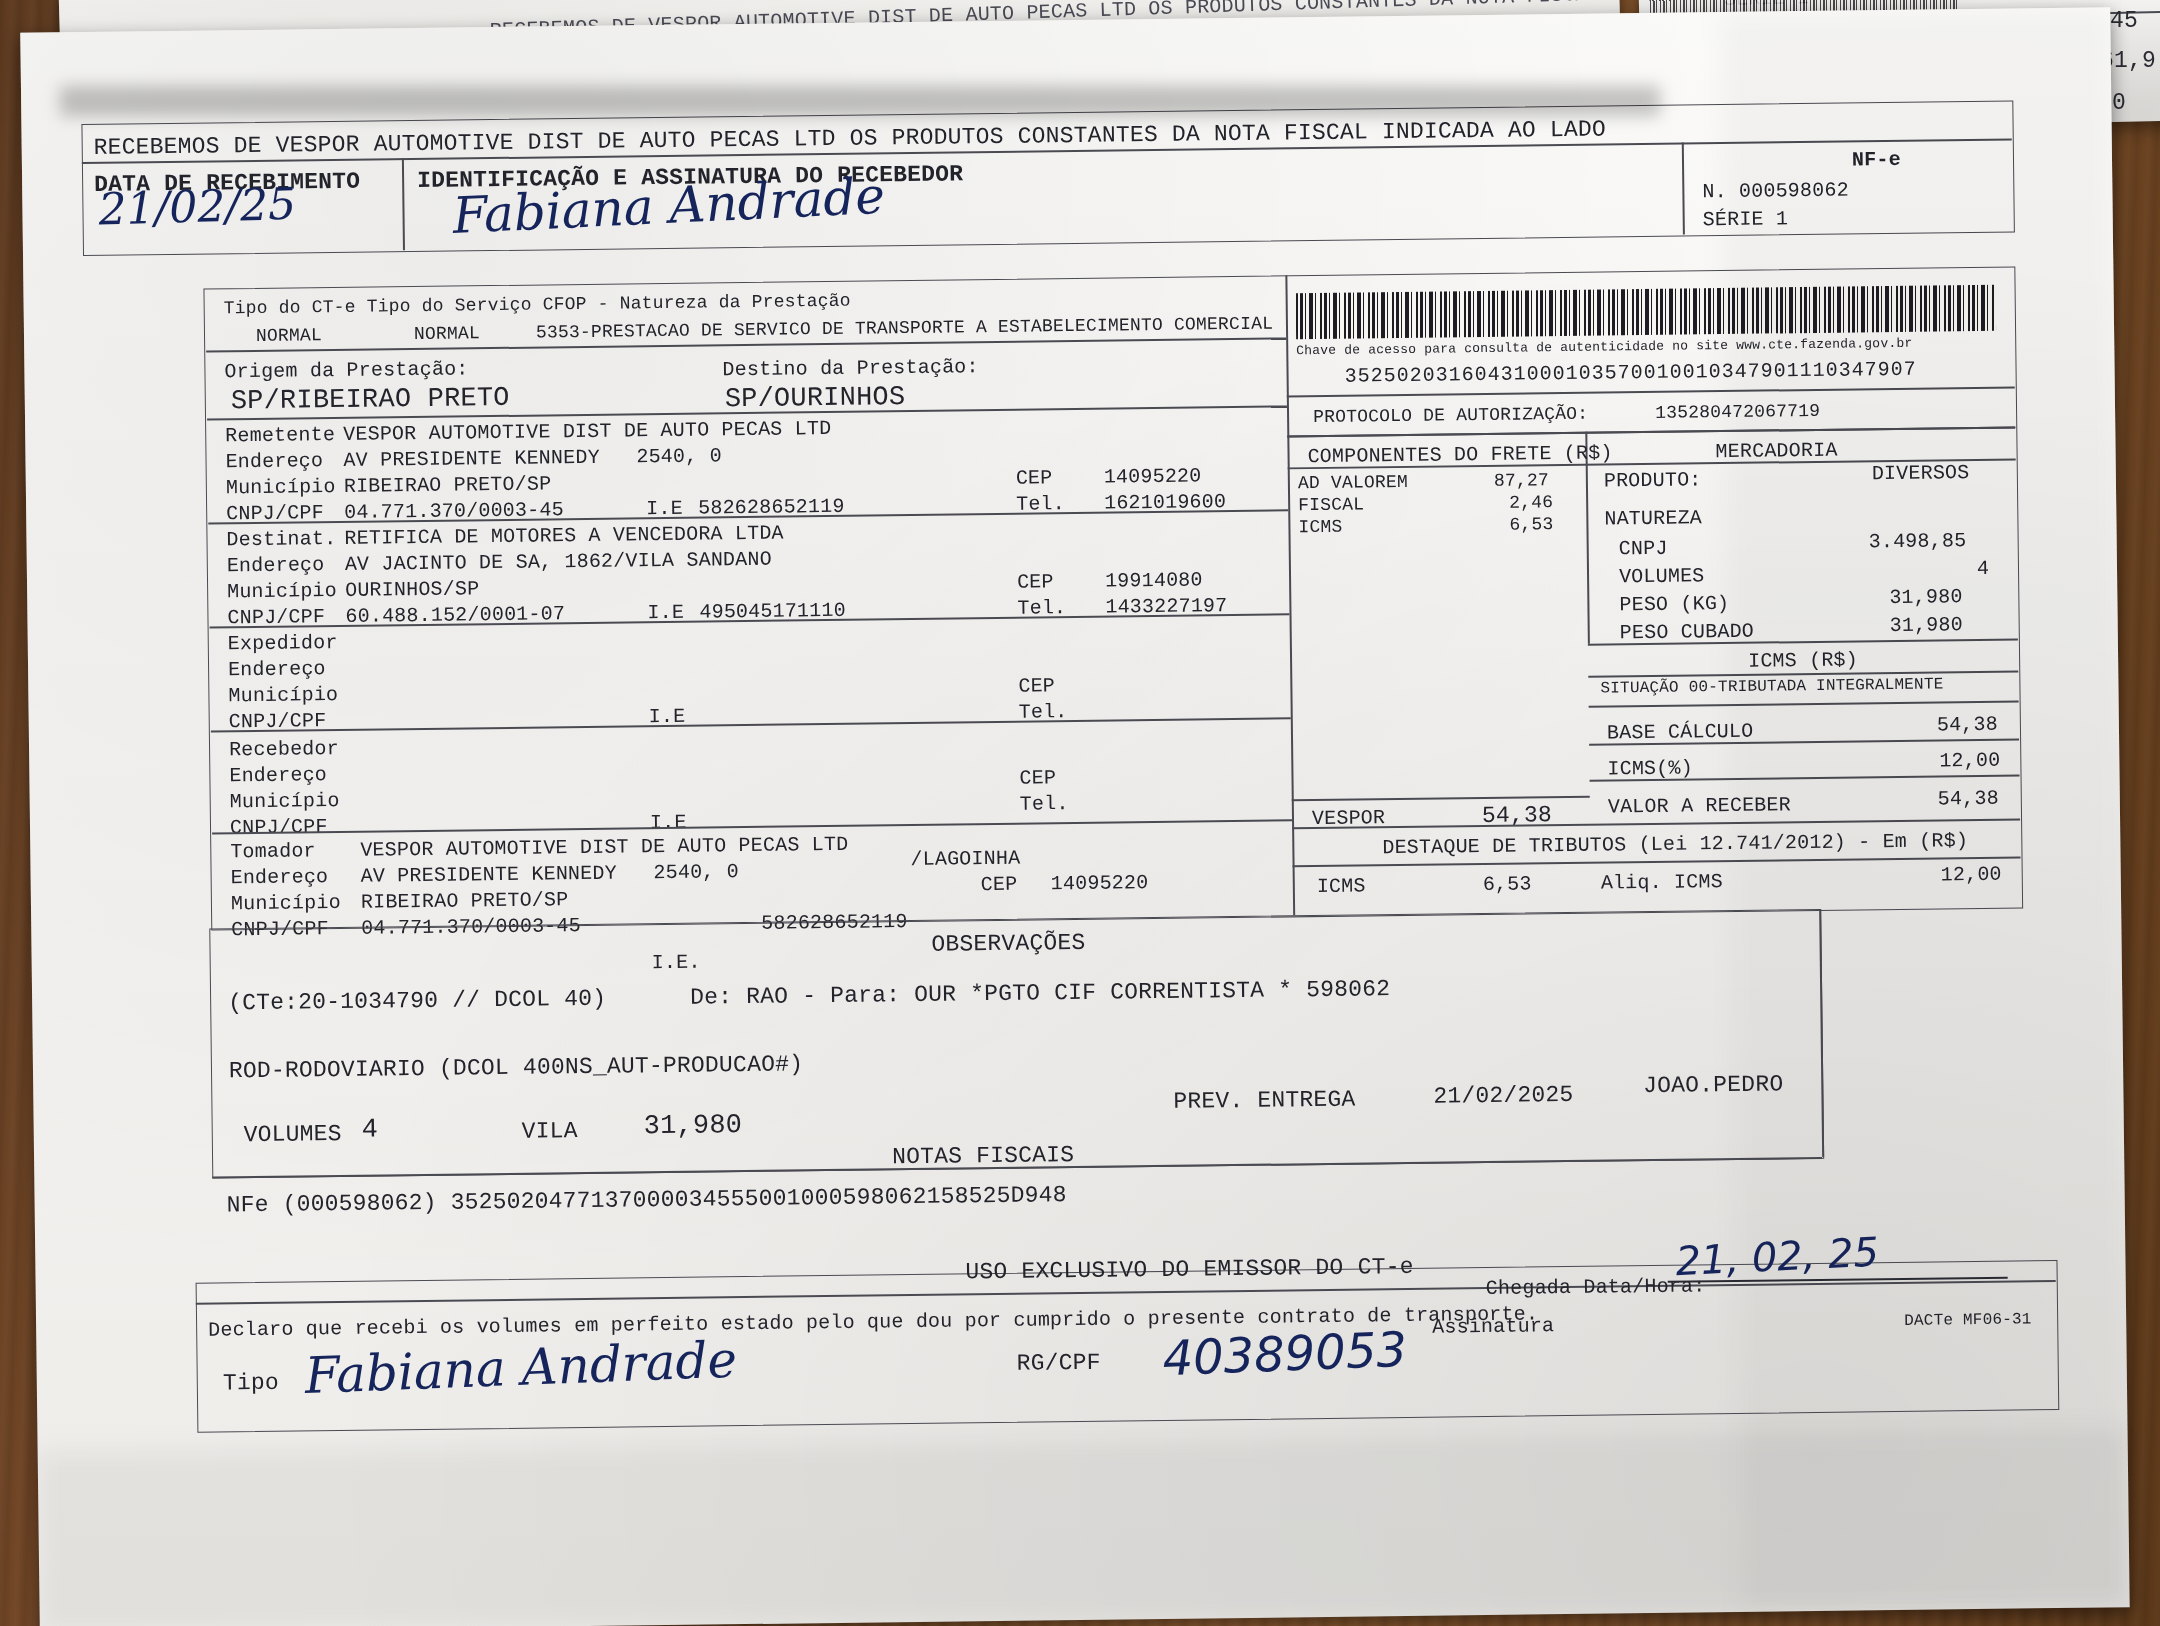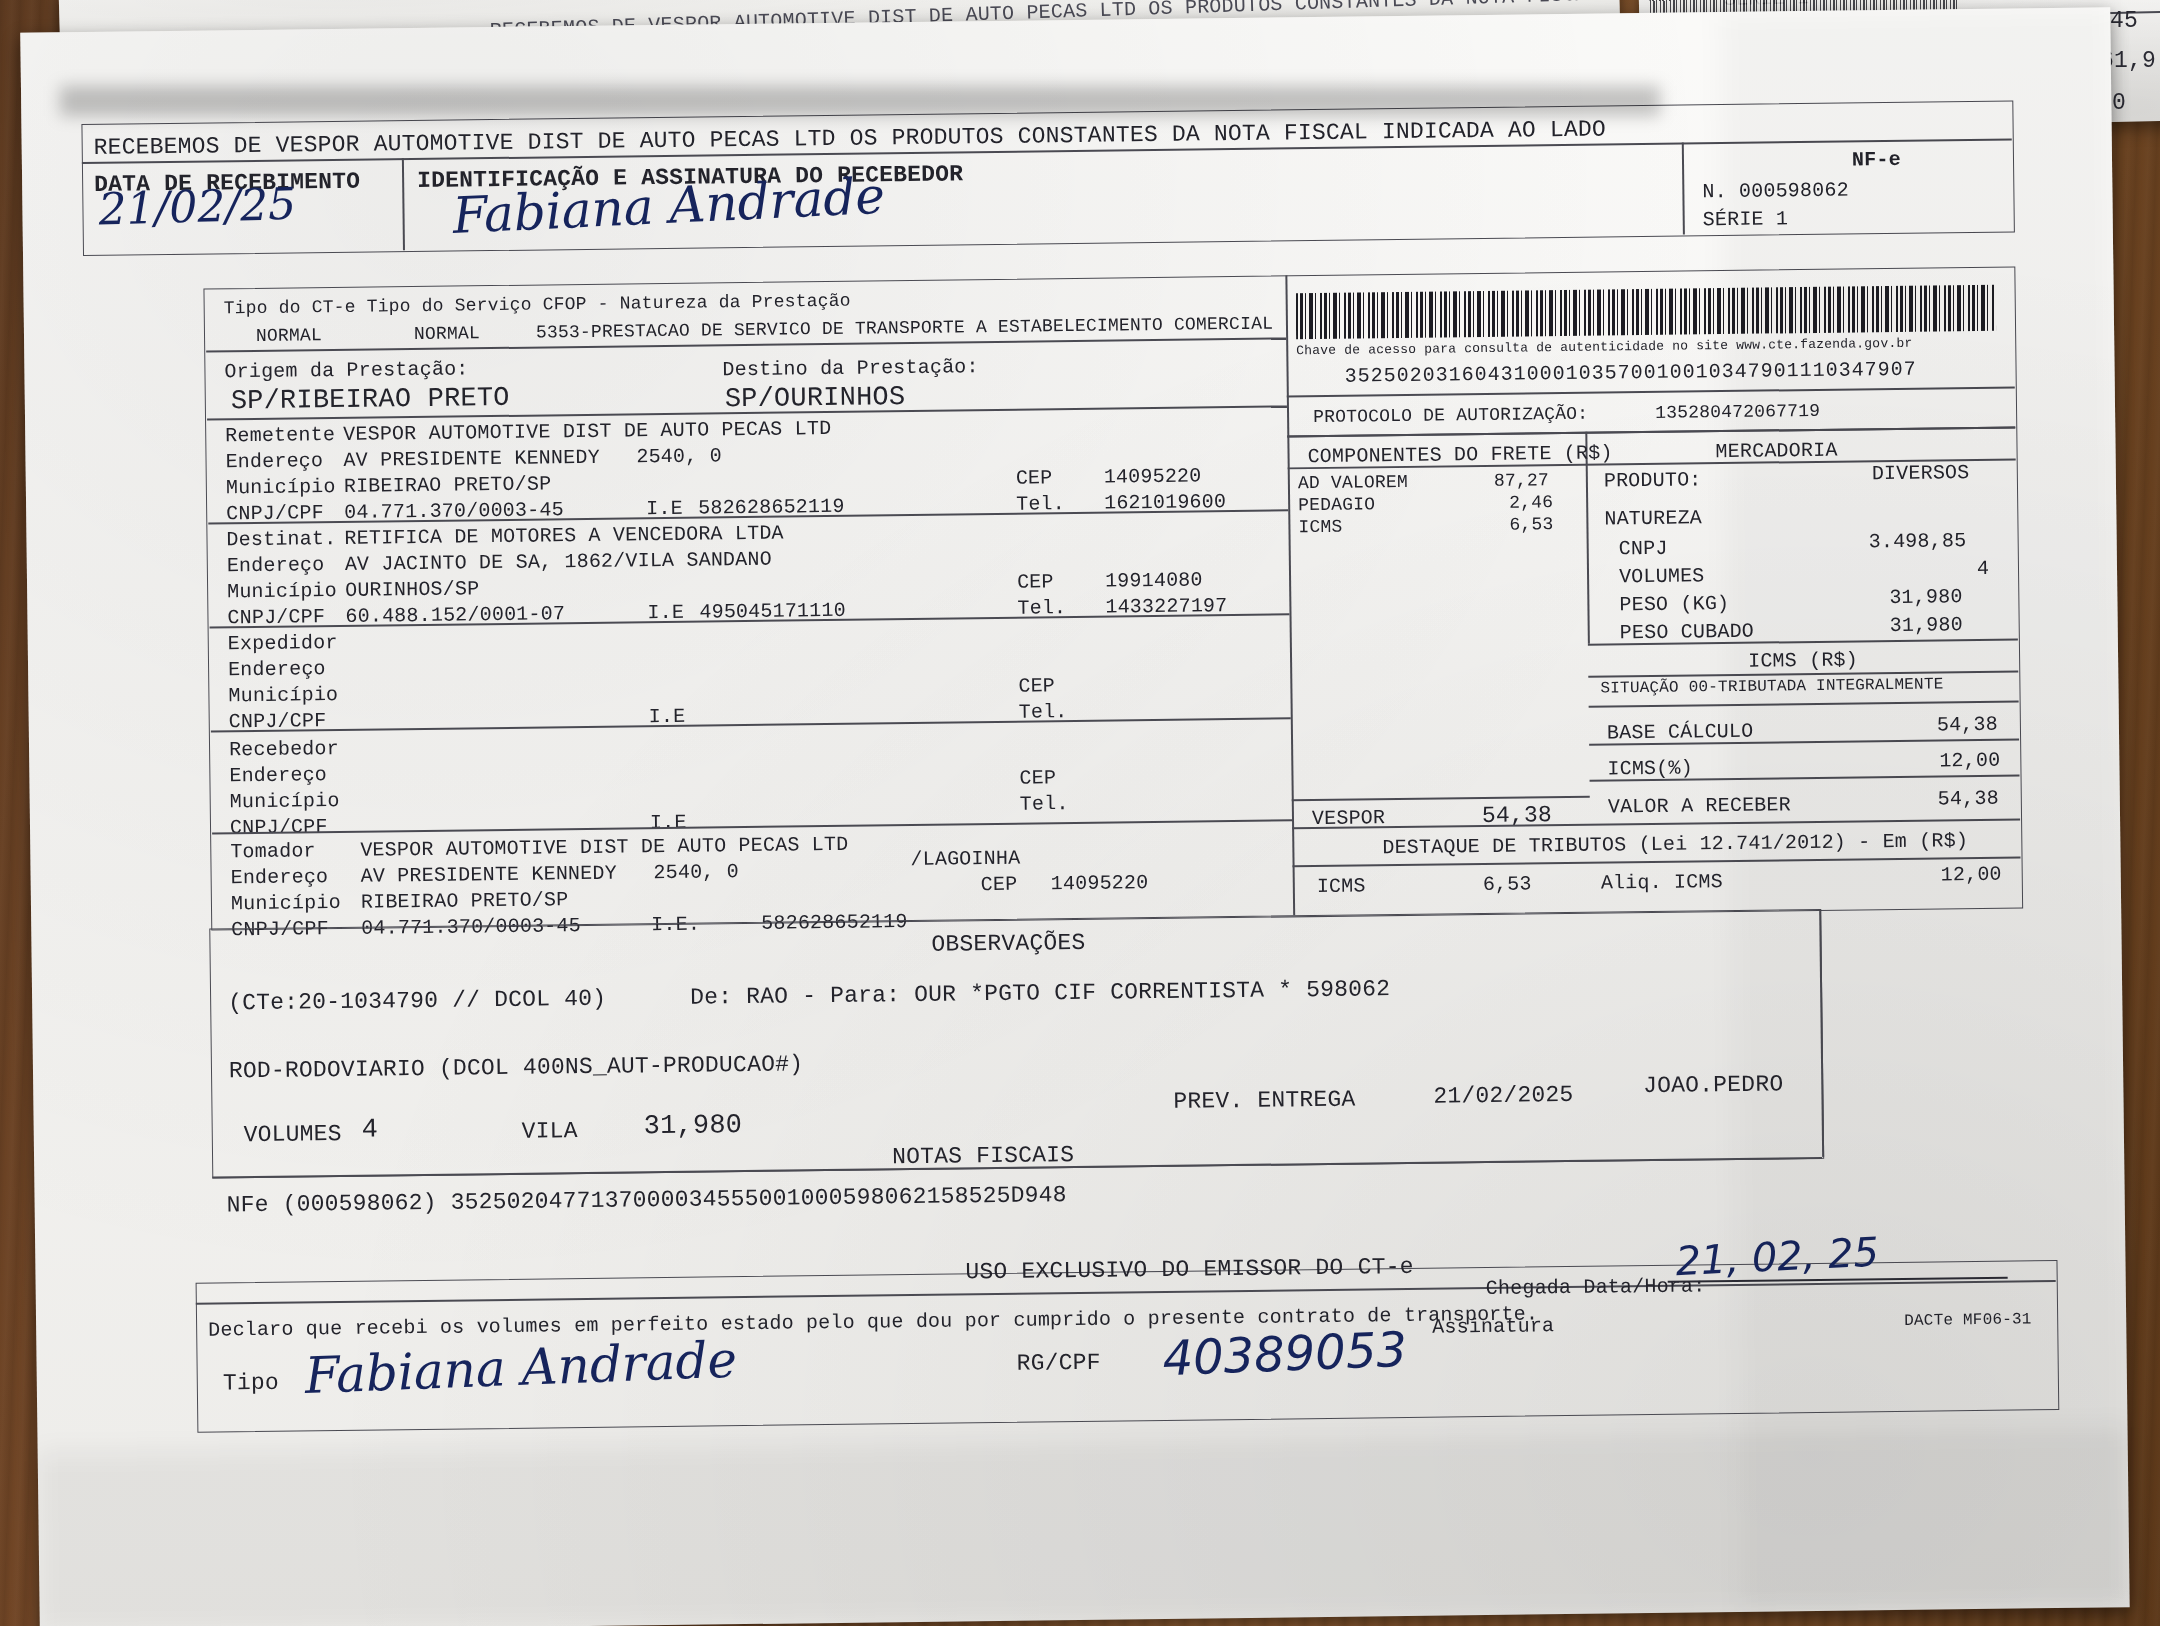--- a/index.html
+++ b/index.html
@@ -264,33 +264,33 @@
     <div class="t s13" style="left:330px; top:810px;">VESPOR AUTOMOTIVE DIST DE AUTO PECAS LTD</div>
     <div class="t s13" style="left:200px; top:836px;">Endereço</div>
     <div class="t s13" style="left:330px; top:836px;">AV PRESIDENTE KENNEDY   2540, 0</div>
     <div class="t s13" style="left:880px; top:826px;">/LAGOINHA</div>
     <div class="t s13" style="left:200px; top:862px;">Município</div>
     <div class="t s13" style="left:330px; top:862px;">RIBEIRAO PRETO/SP</div>
     <div class="t s13" style="left:950px; top:852px;">CEP</div>
     <div class="t s13" style="left:1020px; top:852px;">14095220</div>
     <div class="t s13" style="left:200px; top:888px;">CNPJ/CPF</div>
     <div class="t s13" style="left:330px; top:888px;">04.771.370/0003-45</div>
-    <div class="t s13" style="left:620px; top:888px;">I.E.</div>
+    <div class="t s13" style="left:620px; top:926px;">I.E.</div>
     <div class="t s13" style="left:730px; top:888px;">582628652119</div>
 
     <div class="line hl" style="left:1262px; top:418px; width:728px;"></div>
     <div class="line vl" style="left:1560px; top:418px; height:212px;"></div>
 
     <div class="t s13" style="left:1282px; top:428px;">COMPONENTES DO FRETE (R$)</div>
     <div class="t s13" style="left:1690px; top:428px;">MERCADORIA</div>
     <div class="line hl" style="left:1262px; top:450px; width:728px;"></div>
 
     <div class="t s12" style="left:1272px; top:456px;">AD VALOREM</div>
     <div class="t s12" style="left:1468px; top:456px;">87,27</div>
-    <div class="t s12" style="left:1272px; top:478px;">PEDAGIO</div>
+    <div class="t s12" style="left:1272px; top:478px;">FISCAL</div>
     <div class="t s12" style="left:1483px; top:478px;">2,46</div>
     <div class="t s12" style="left:1272px; top:500px;">ICMS</div>
     <div class="t s12" style="left:1483px; top:500px;">6,53</div>
 
     <div class="t s13" style="left:1578px; top:456px;">PRODUTO:</div>
     <div class="t s13" style="left:1846px; top:452px;">DIVERSOS</div>
     <div class="t s13" style="left:1578px; top:494px;">NATUREZA</div>
     <div class="t s13" style="left:1592px; top:524px;">CNPJ</div>
     <div class="t s13" style="left:1842px; top:520px;">3.498,85</div>
     <div class="t s13" style="left:1592px; top:552px;">VOLUMES</div>

